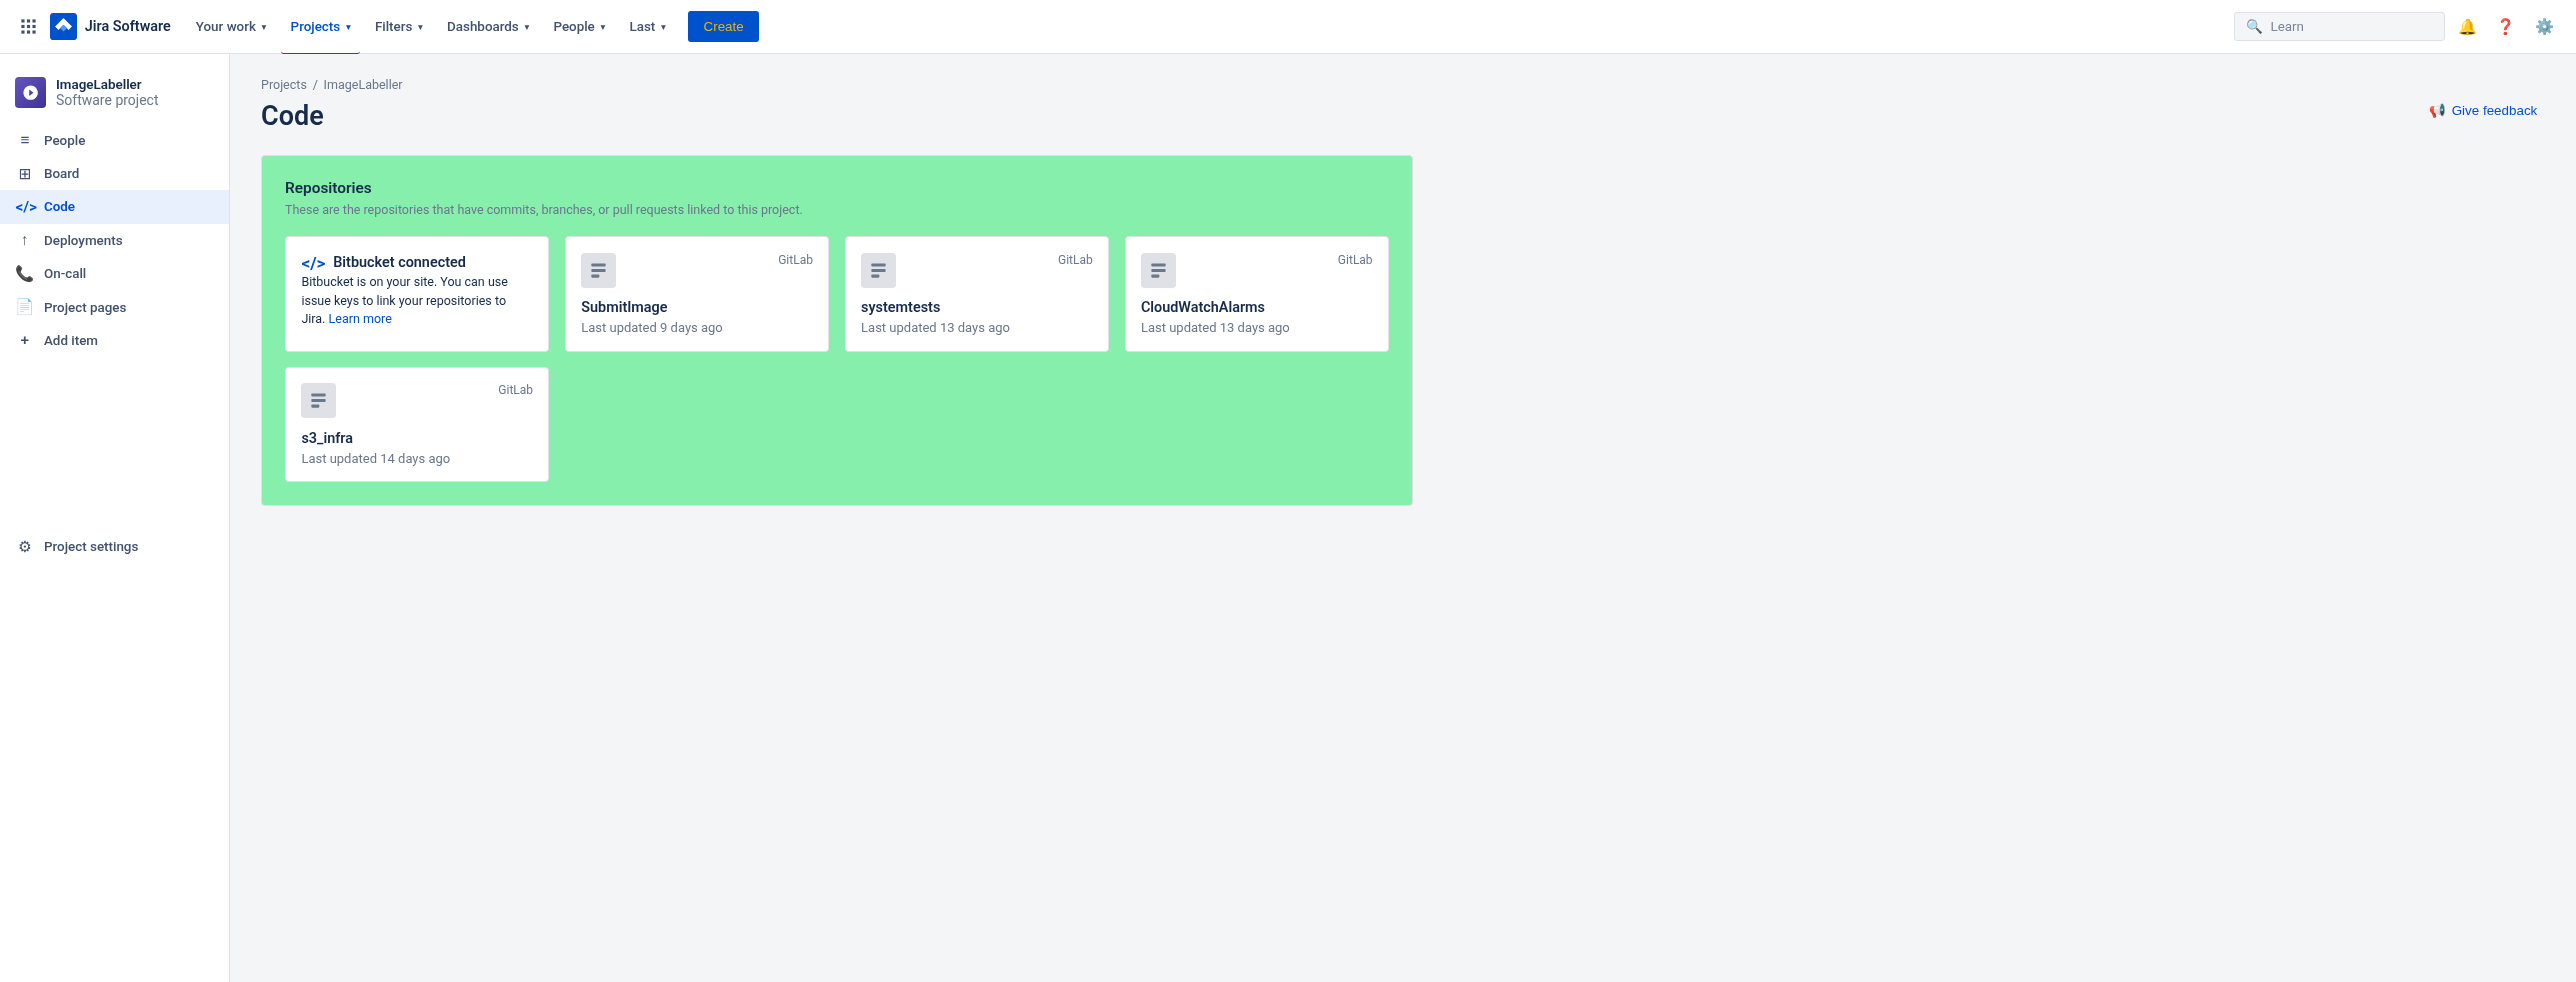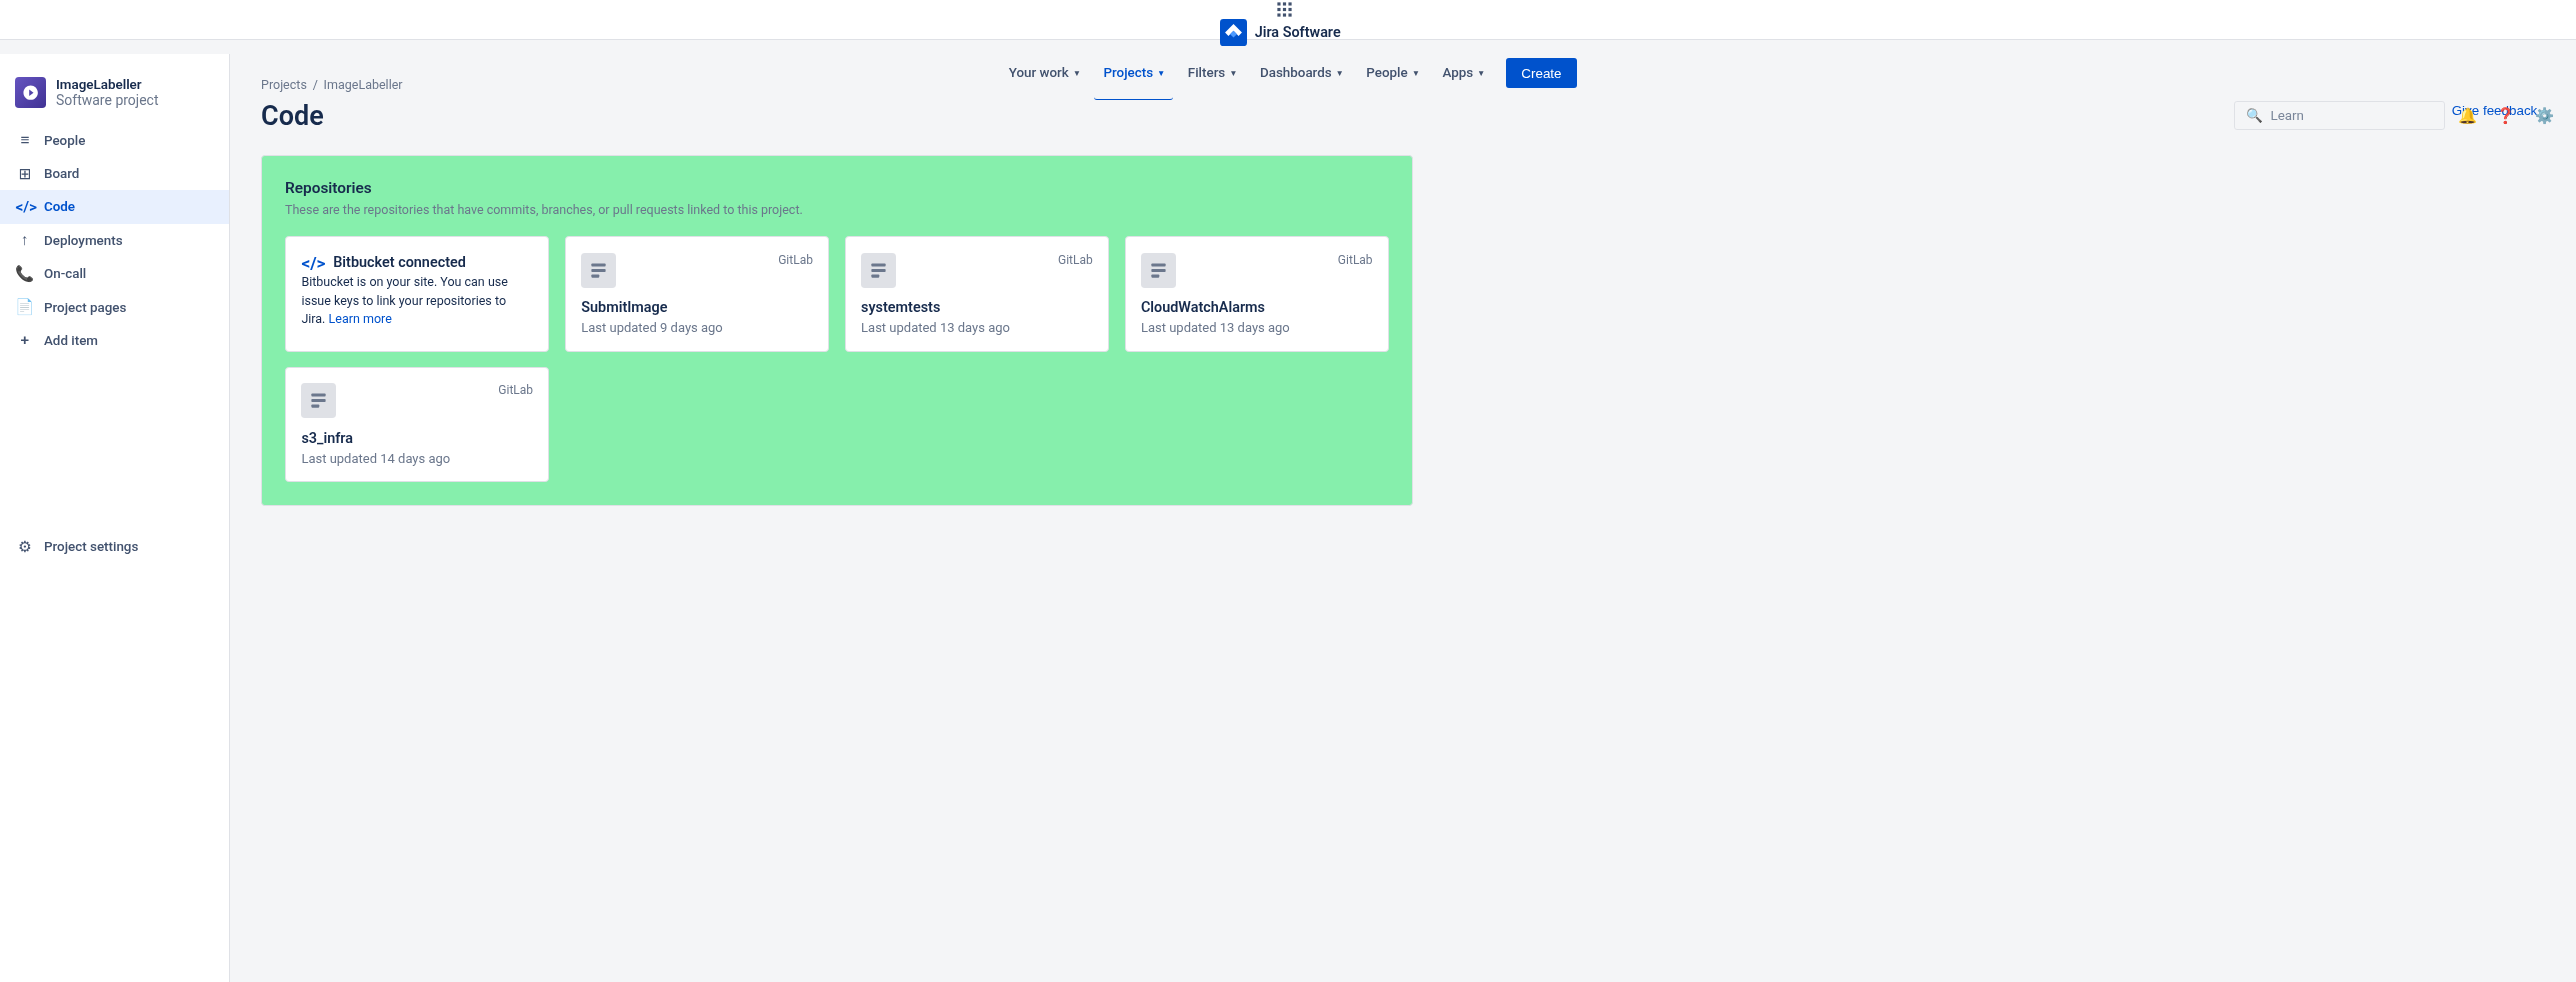--- a/index.html
+++ b/index.html
@@ -1,39 +1,39 @@
 <!DOCTYPE html>
 <html><head>
   <meta charset="utf-8">
   <style>
     * { box-sizing: border-box; margin: 0; padding: 0; }
     body { font-family: -apple-system, BlinkMacSystemFont, "Segoe UI", Roboto, sans-serif; background: #f4f5f7; color: #172b4d; font-size: 13.4px; }
 
     
     .topnav {
-      display: flex; align-items: center; background: #fff; height: 40px;
-      padding: 0 15.4px; border-bottom: 1px solid #dfe1e6; position: fixed; top: 0; left: 0; right: 0; z-index: 100; flex-direction: column;
+      display: flex; align-items: center; background: #fff; height: 54px;
+      padding: 0 15.4px; border-bottom: 1px solid #dfe1e6; position: fixed; top: 0; left: 0; right: 0; z-index: 100;
     }
     .topnav-logo { display: flex; align-items: center; gap: 7.7px; margin-right: 15.4px; cursor: pointer; }
     .topnav-logo .logo-icon { width: 27px; height: 27px; }
     .topnav-logo .logo-text { font-size: 14.4px; font-weight: 600; color: #172b4d; }
     .topnav-grid { display: flex; align-items: center; justify-content: center; width: 27px; height: 27px; cursor: pointer; margin-right: 7.7px; }
     .topnav-grid svg { width: 19px; height: 19px; fill: #42526e; }
 
     .nav-links { display: flex; align-items: center; gap: 5px; }
     .nav-item {
       display: flex; align-items: center; gap: 3.8px; padding: 7.7px 9.6px;
       border-radius: 2.9px; cursor: pointer; font-size: 13.4px; color: #42526e;
       font-weight: 500; white-space: nowrap; height: 54px; border-bottom: 1.9px solid transparent;
     }
     .nav-item.active { color: #0052cc; border-bottom: 1.9px solid #0052cc; }
     .nav-item .chevron { font-size: 9.6px; margin-left: 1.9px; }
 
     .create-btn {
-      background: #0052cc; color: #ffffff; border: none; border-radius: 2.9px;
+      background: #0052cc; color: #eab308; border: none; border-radius: 2.9px;
       padding: 7.7px 15.4px; font-size: 13.4px; font-weight: 500; cursor: pointer; margin-left: 7.7px;
     }
 
     .topnav-right { display: flex; align-items: center; gap: 7.7px; margin-left: auto; }
     .search-box {
       display: flex; align-items: center; gap: 7.7px; border: 1px solid #dfe1e6;
       border-radius: 2.9px; padding: 5.8px 11.5px; background: #f4f5f7; cursor: text; width: 211px;
     }
     .search-box .search-icon { color: #42526e; font-size: 13.4px; }
     .search-box span { color: #7a869a; font-size: 13.4px; }
@@ -160,21 +160,21 @@
     </div>
     <div class="nav-item">
       <span>Dashboards</span>
       <span class="chevron">▾</span>
     </div>
     <div class="nav-item">
       <span>People</span>
       <span class="chevron">▾</span>
     </div>
     <div class="nav-item">
-      <span>Apps</span>
+      <span>Last</span>
       <span class="chevron">▾</span>
     </div>
     <button class="create-btn">Create</button>
   </div>
 
   <div class="topnav-right">
     <div class="search-box">
       <span class="search-icon">🔍</span>
       <span>Learn</span>
     </div>

